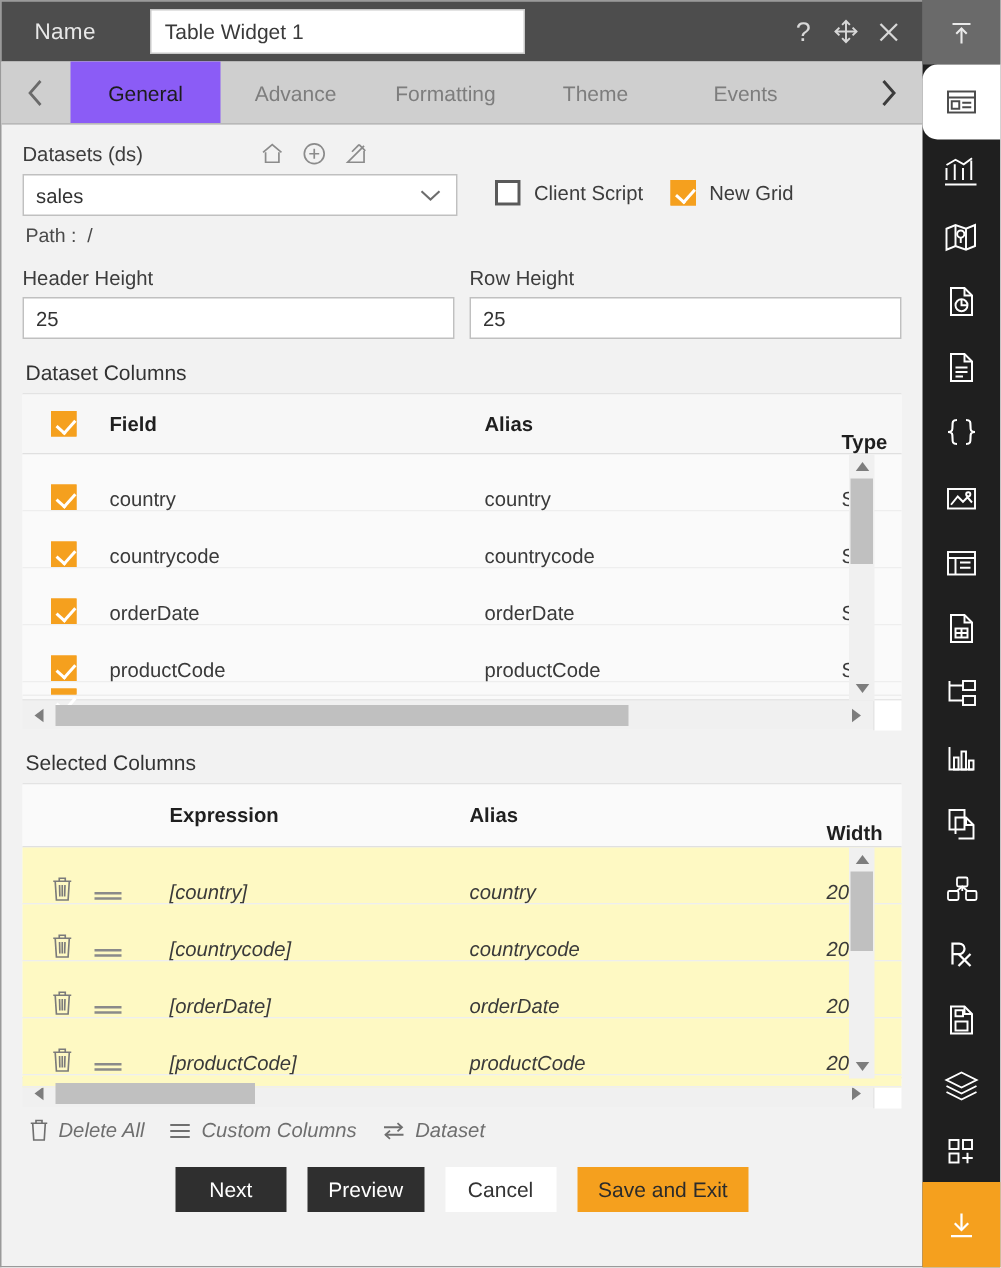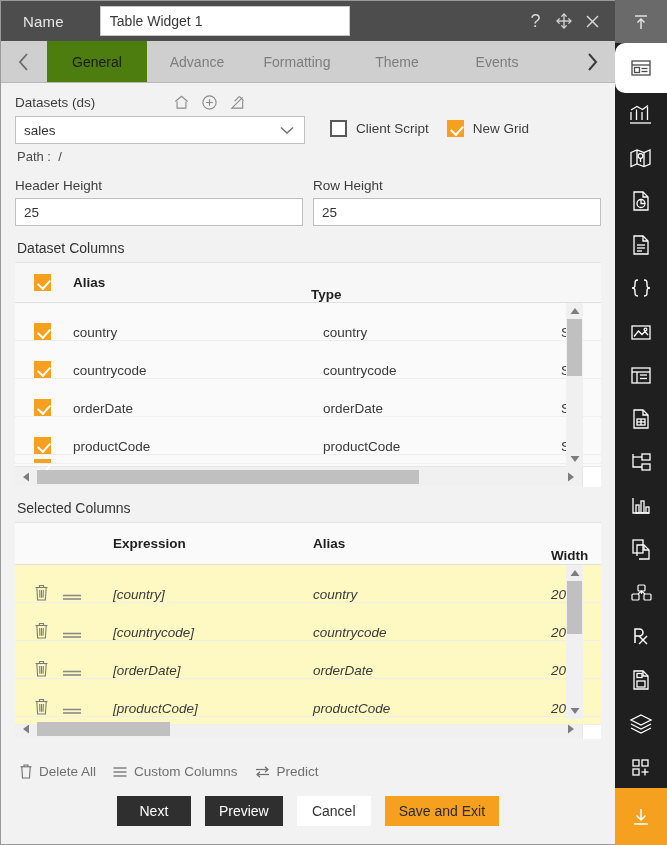--- a/index.html
+++ b/index.html
@@ -21,21 +21,21 @@
     margin-left: 36px; width: 250px; height: 30px; background:#fff; border:1px solid #c8c8c8;
     display:flex; align-items:center; padding:0 9px; font-size:14px; color:#3a3a3a;
   }
   .titlebar .hdr-icons { margin-left:auto; display:flex; align-items:center; gap:11px; padding-right:4px;}
   .titlebar .hdr-icons .ic { color:#d8d8d8; display:flex; align-items:center; justify-content:center; }
 
   
   .tabbar { height: 42px; background: #cfcfcf; display:flex; align-items:stretch; border-bottom:1px solid #b8b8b8;}
   .tabbar .arrow { width:46px; display:flex; align-items:center; justify-content:center; color:#6a6a6a; }
   .tabbar .tab { display:flex; align-items:center; justify-content:center; font-size:14px; color:#7d7d7d; padding:0 6px; min-width:100px;}
-  .tabbar .tab.active { background:#4d7c0f; color:#1c1c1c; }
+  .tabbar .tab.active { background:#8b5cf6; color:#1c1c1c; }
   .tabbar .spacer { flex:1; }
 
   
   .body { padding: 8px 14px 0 14px; height: calc(845px - 40px - 42px); position:relative;}
 
   .lbl { font-size:13.5px; color:#3d3d3d; }
 
   .ds-head { display:flex; align-items:center; height:22px; margin-bottom:3px;}
   .ds-head .ds-icons { margin-left:78px; display:flex; gap:11px; align-items:center; color:#8b8b8b;}
 
@@ -77,21 +77,21 @@
   .vscroll .vbtn { height:16px; display:flex; align-items:center; justify-content:center; color:#7d7d7d; }
   .vscroll .vthumb { width:15px; background:#c0c0c0; }
   .vscroll .vspace{ flex:1; }
 
   .hscroll { height:20px; background:#f0f0f0; display:flex; align-items:center; border-top:1px solid #e6e6e6;}
   .hscroll .hbtn { width:22px; display:flex; align-items:center; justify-content:center; color:#7d7d7d;}
   .hscroll .htrack{ flex:1; height:14px; position:relative;}
   .hscroll .hthumb{ position:absolute; left:0; top:0; height:14px; background:#c0c0c0;}
   .hscroll .corner { width:19px; height:20px; background:#fff; border-left:1px solid #e6e6e6;}
 
-  .actions { display:flex; align-items:center; gap:16px; margin:25px 0 0 4px; font-size:13.5px; color:#6f6f6f;}
+  .actions { display:flex; align-items:center; gap:16px; margin:7px 0 0 4px; font-size:13.5px; color:#6f6f6f;font-style:italic;}
   .actions .act { display:flex; align-items:center; gap:6px; }
 
   .btns { display:flex; justify-content:center; gap:14px; margin-top:16px;}
   .btn { height:30px; min-width:74px; display:flex; align-items:center; justify-content:center; font-size:14px; padding:0 14px;}
   .btn.dark { background:#2f2f2f; color:#fff; }
   .btn.light{ background:#fff; color:#333; }
   .btn.amber{ background:#f5a01e; color:#2b2b2b; }
 
   
   .rail { width:52px; height:845px; background:#1f1f1f; position:relative; display:flex; flex-direction:column; align-items:center; }
@@ -232,20 +232,21 @@
             </div>
         </div>
       </div>
 
       <div class="sec-title">Dataset Columns</div>
       <div class="grid" style="height:204px;">
         <div class="ghead">
           <div class="c-chk">
               <span class="cbox on"></span>
             </div>
+          <div class="c-f">Field</div>
           <div class="c-a">Alias</div>
           <div class="c-t">Type</div>
         </div>
         <div class="grow">
           <div class="c-chk">
               <span class="cbox on"></span>
             </div>
           <div class="c-f">country</div>
           <div class="c-a">country</div>
           <div class="c-t">St</div>
@@ -461,21 +462,21 @@
             </svg>
           <span>Custom Columns</span>
         </span>
         <span class="act">
           <svg width="17" height="14" viewBox="0 0 17 14" stroke="#6f6f6f" stroke-width="1.2" fill="none">
               <path d="M2 4.5h12"></path>
               <polyline points="11,1.8 14,4.5 11,7.2"></polyline>
               <path d="M15 9.5H3"></path>
               <polyline points="6,6.8 3,9.5 6,12.2"></polyline>
             </svg>
-          <span>Predict</span>
+          <span>Dataset</span>
         </span>
       </div>
 
       <div class="btns">
         <div class="btn dark">Next</div>
         <div class="btn dark">Preview</div>
         <div class="btn light">Cancel</div>
         <div class="btn amber">Save and Exit</div>
       </div>
 

